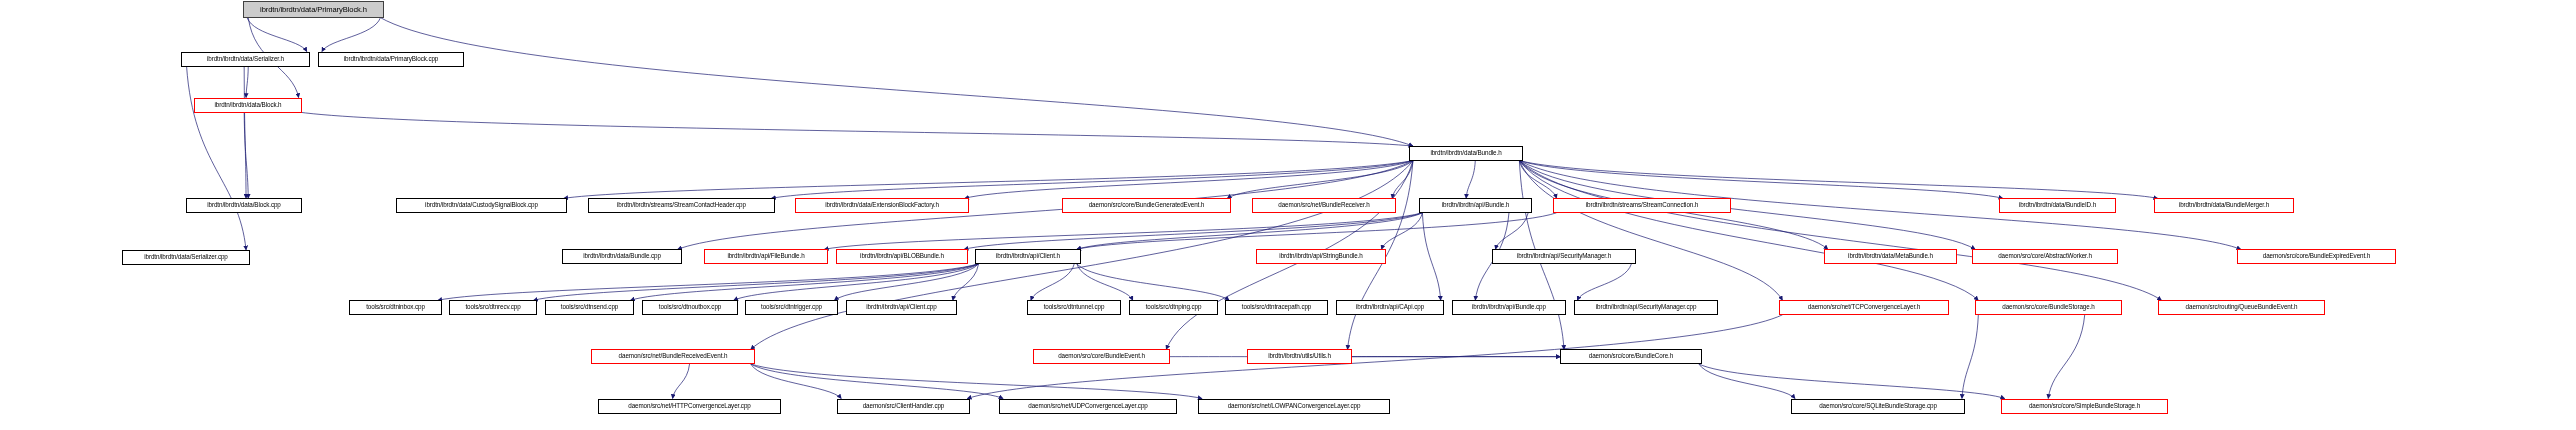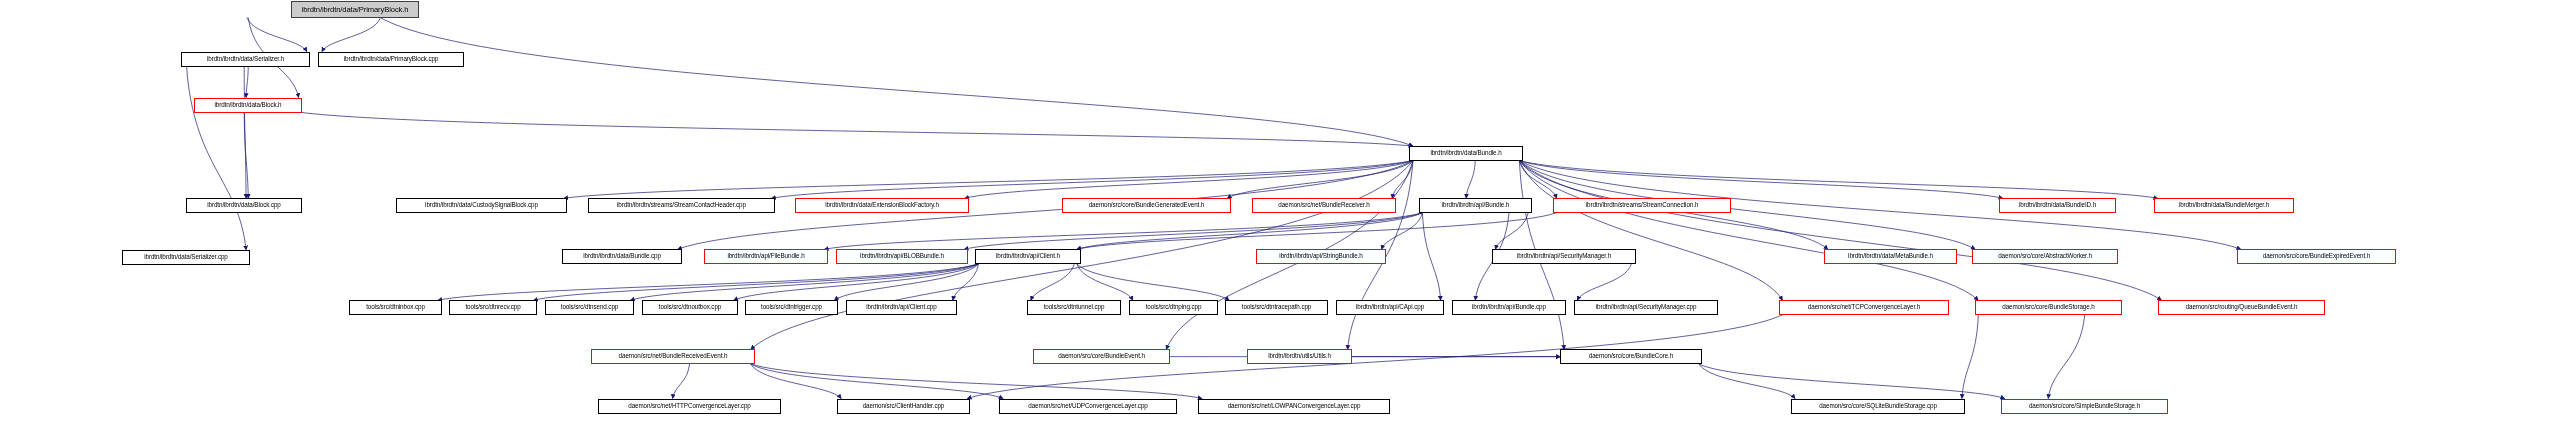--- a/index.html
+++ b/index.html
@@ -112,21 +112,21 @@
       <path d="M 1095 578 C 1091.76 608.25, 1071.24 612.1, 1068 633" stroke="#191970" stroke-width="1.1" fill="none" marker-end="url(#arrow)"></path>
       <path d="M 1192 578 C 1209.28 608.25, 1318.72 612.1, 1336 633" stroke="#191970" stroke-width="1.1" fill="none" marker-end="url(#arrow)"></path>
       <path d="M 1192 578 C 1240.12 608.25, 1544.88 612.1, 1593 633" stroke="#191970" stroke-width="1.1" fill="none" marker-end="url(#arrow)"></path>
       <path d="M 1192 578 C 1278.04 608.25, 1822.96 612.1, 1909 633" stroke="#191970" stroke-width="1.1" fill="none" marker-end="url(#arrow)"></path>
       <path d="M 1858 566.5 C 1932.4 566.5, 2403.6 566.5, 2478 566.5" stroke="#191970" stroke-width="1.1" fill="none" marker-end="url(#arrow)"></path>
       <path d="M 2146 566.5 C 2185.84 566.5, 2438.16 566.5, 2478 566.5" stroke="#191970" stroke-width="1.1" fill="none" marker-end="url(#arrow)"></path>
       <path d="M 2698 578 C 2716.36 608.25, 2832.64 612.1, 2851 633" stroke="#191970" stroke-width="1.1" fill="none" marker-end="url(#arrow)"></path>
       <path d="M 2698 578 C 2756.32 608.25, 3125.68 612.1, 3184 633" stroke="#191970" stroke-width="1.1" fill="none" marker-end="url(#arrow)"></path>
     </svg>
   <div id="nodes-layer">
-      <div class="node root" style="left: 243px; top: 1.3px; width: 128px; height: 16.4px; margin-left: 48px;">ibrdtn/ibrdtn/data/PrimaryBlock.h</div>
+      <div class="node root" style="left: 243px; top: 1.3px; width: 141px; height: 16.4px;">ibrdtn/ibrdtn/data/PrimaryBlock.h</div>
       <div class="node" style="left: 181px; top: 52px; width: 129px;">ibrdtn/ibrdtn/data/Serializer.h</div>
       <div class="node" style="left: 318px; top: 52px; width: 146px;">ibrdtn/ibrdtn/data/PrimaryBlock.cpp</div>
       <div class="node red" style="left: 194px; top: 98px; width: 108px;">ibrdtn/ibrdtn/data/Block.h</div>
       <div class="node" style="left: 1409px; top: 146px; width: 114px;">ibrdtn/ibrdtn/data/Bundle.h</div>
       <div class="node" style="left: 186px; top: 198px; width: 116px;">ibrdtn/ibrdtn/data/Block.cpp</div>
       <div class="node" style="left: 396px; top: 198px; width: 171px;">ibrdtn/ibrdtn/data/CustodySignalBlock.cpp</div>
       <div class="node" style="left: 588px; top: 198px; width: 187px;">ibrdtn/ibrdtn/streams/StreamContactHeader.cpp</div>
       <div class="node red" style="left: 795px; top: 198px; width: 174px;">ibrdtn/ibrdtn/data/ExtensionBlockFactory.h</div>
       <div class="node red" style="left: 1062px; top: 198px; width: 169px;">daemon/src/core/BundleGeneratedEvent.h</div>
       <div class="node red" style="left: 1252px; top: 198px; width: 144px;">daemon/src/net/BundleReceiver.h</div>

